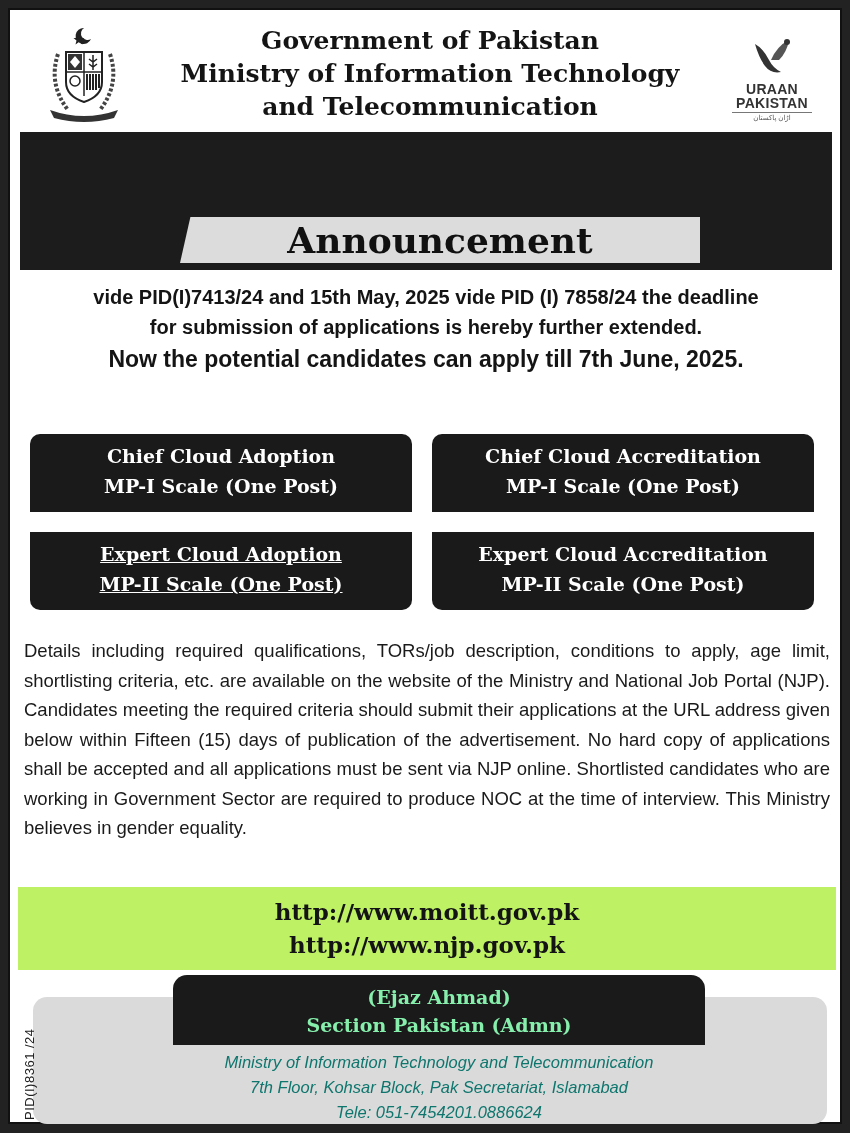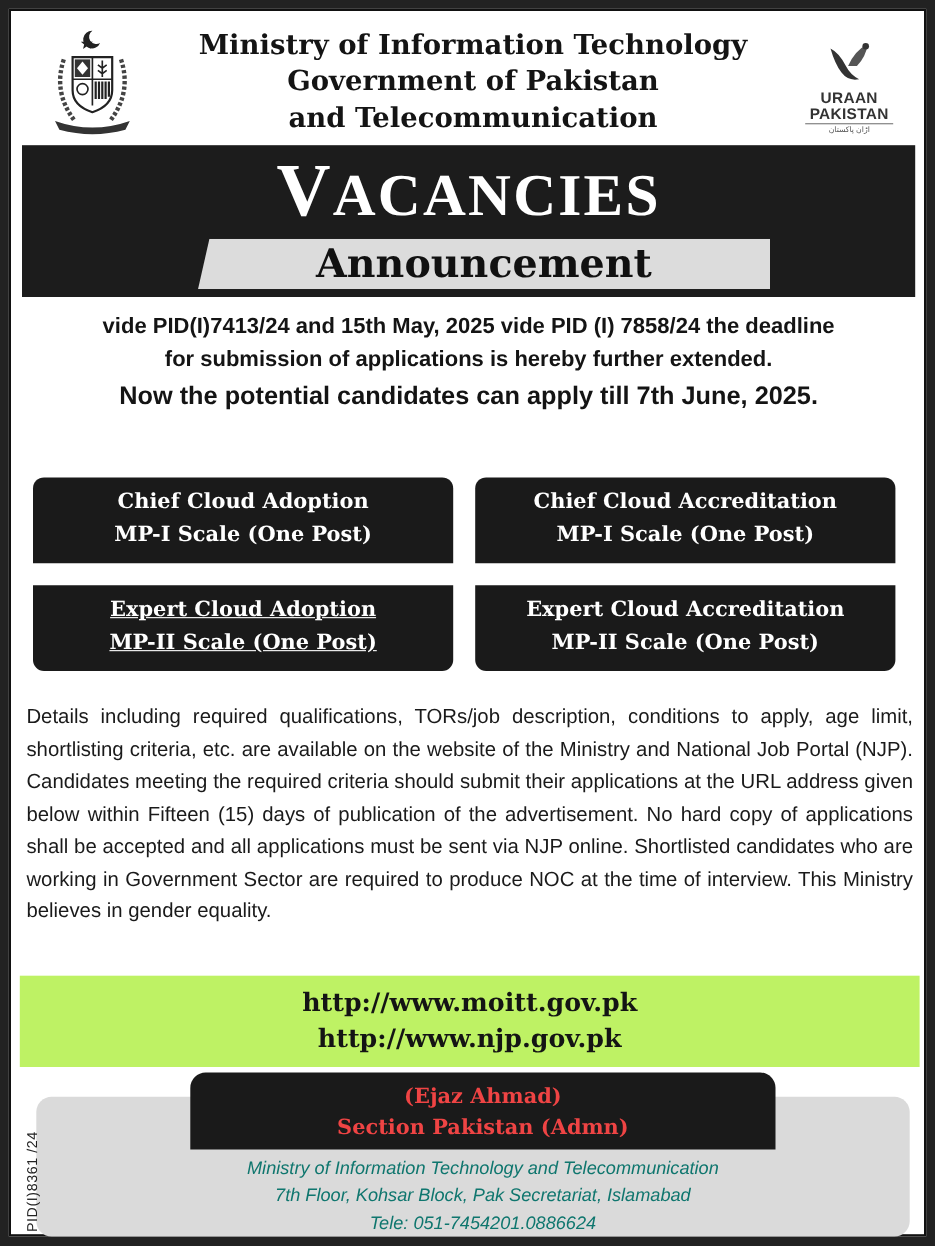--- a/index.html
+++ b/index.html
@@ -55,21 +55,21 @@
   }
   .urls {
     position: absolute; left: 8px; top: 877px; width: 818px; height: 83px; background: #bef264; text-align: center;
     padding-top: 8px;
   }
   .urls div { font-family: "DejaVu Serif", serif; font-weight: bold; font-size: 23px; line-height: 33px; color: #141414; }
   .contact-bg {
     position: absolute; left: 23px; top: 987px; width: 794px; height: 127px; background: #dadada; border-radius: 14px;
   }
   .signer {
-    position: absolute; left: 163px; top: 965px; width: 532px; height: 70px; background: #1a1a1a; color: #ef4444;
+    position: absolute; left: 163px; top: 965px; width: 532px; height: 70px; background: #1a1a1a; color: #86efac;
     border-radius: 14px 14px 0 0; text-align: center; padding-top: 8px;
     font-family: "DejaVu Serif", serif; font-weight: bold;
   }
   .signer div { font-size: 19px; line-height: 28px; }
   .address { position: absolute; left: 163px; top: 1040px; width: 532px; text-align: center; color: #0f766e; }
   .address div { font-style: italic; font-size: 16.5px; line-height: 25px; }
   .pid {
     position: absolute; left: 12px; top: 1110px; transform-origin: left top; transform: rotate(-90deg);
     font-size: 13px; color: #222; letter-spacing: 0.5px; white-space: nowrap;
   }
@@ -89,39 +89,38 @@
       <rect x="36" y="30" width="14" height="16" fill="#333"></rect>
       <path d="M43 32 l5 6 l-5 6 l-5 -6z" fill="#fff"></path>
       <path d="M61 31 v15 M57 35 l4 3 l4 -3 M57 40 l4 3 l4 -3" stroke="#222" stroke-width="1.5" fill="none"></path>
       <path d="M55 50 v16 M58 50 v16 M61 50 v16 M64 50 v16 M67 50 v14" stroke="#222" stroke-width="2"></path>
       <circle cx="43" cy="57" r="5" fill="none" stroke="#222" stroke-width="1.5"></circle>
       <path d="M26 30 q-10 30 10 56 M78 30 q10 30 -10 56" stroke="#444" stroke-width="4" fill="none" stroke-dasharray="3 2"></path>
       <path d="M18 86 q34 12 68 0 l-4 8 q-30 8 -60 0z" fill="#333"></path>
     </svg>
 
     <div class="titles">
+      <div>Government of Pakistan</div>
       <div>Ministry of Information Technology</div>
-      <div>Government of Pakistan</div>
       <div>and Telecommunication</div>
     </div>
 
     <div class="uraan">
       <svg class="bird" viewBox="0 0 50 48">
         <path d="M8 10 q8 4 14 16 q4 8 12 12 q-10 2 -16 -6 q-6 -8 -10 -22z" fill="#333"></path>
         <path d="M24 26 q6 -14 18 -20 q-2 12 -10 20z" fill="#555"></path>
         <circle cx="40" cy="8" r="3" fill="#333"></circle>
       </svg>
       <span class="t1">URAAN</span>
       <span class="t2">PAKISTAN</span>
       <span class="t3">اڑان پاکستان</span>
     </div>
   </div>
 
   <div class="banner">
-    <div class="big"><span>V</span><span class="sc">ACANCIES</span></div>
     <div class="announce">
       <span>Announcement</span>
     </div>
   </div>
 
   <div class="intro">
     <div class="p">vide PID(I)7413/24 and 15th May, 2025 vide PID (I) 7858/24 the deadline</div>
     <div class="p">for submission of applications is hereby further extended.</div>
     <div class="hl">Now the potential candidates can apply till 7th June, 2025.</div>
   </div>

